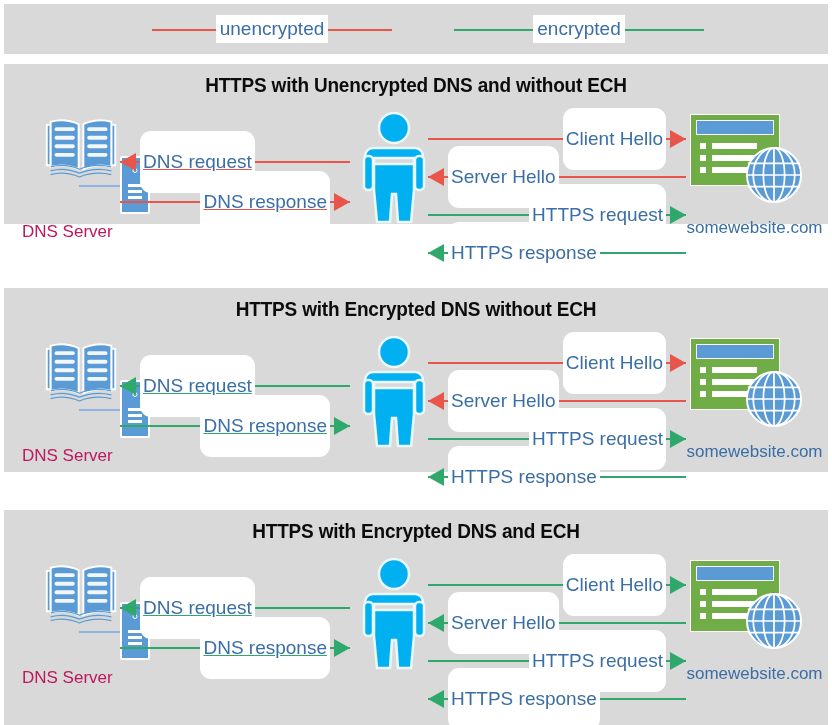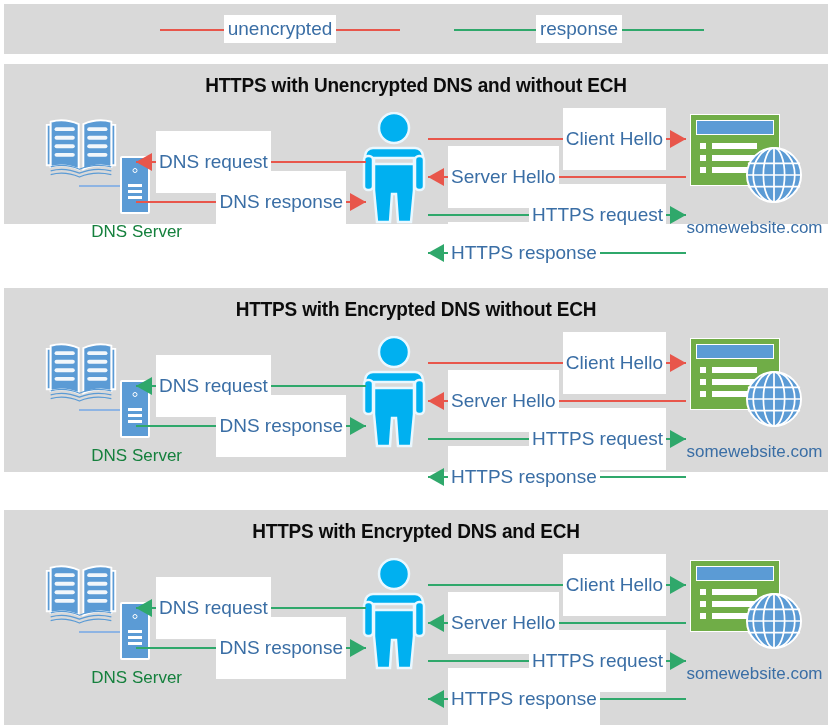--- a/index.html
+++ b/index.html
@@ -38,21 +38,21 @@
   .legend-item .legend-text {
     position: relative;
     z-index: 2;
     background: #ffffff;
     color: #3a6ea5;
     font-size: 19px;
     line-height: 26px;
     padding: 1px 4px;
     white-space: nowrap;
   }
-  #legend-unencrypted { left: 156px; width: 240px; }
+  #legend-unencrypted { left: 148px; width: 240px; }
   #legend-encrypted   { left: 450px; width: 250px; }
 
   
   .panel {
     position: absolute;
     left: 4px;
     width: 824px;
     background: #d9d9d9;
   }
   #panel-0 { top: 64px;  height: 160px; }
@@ -94,22 +94,22 @@
   .server-lines { position: absolute; left: 6px; right: 6px; top: 26px; }
   .server-lines i {
     display: block; height: 3px; background: #ffffff; margin-bottom: 3px;
   }
   .dns-connector {
     position: absolute; left: 45px; top: 71px;
     width: 44px; height: 2px; background: #8eb4e3;
   }
   .dns-label {
     position: absolute; left: -12px; top: 108px;
-    width: 160px; text-align: right;
-    color: #15803d; font-size: 17px;
+    width: 160px; text-align: left;
+    color: #be185d; font-size: 17px;
   }
 
   
   .person { left: 355px; top: 48px; width: 70px; height: 112px; }
 
   
   .site-group { left: 678px; top: 50px; width: 145px; height: 130px; }
   .browser-win {
     position: absolute; left: 8px; top: 0;
     width: 90px; height: 72px;
@@ -156,42 +156,43 @@
   .flow .flabel {
     position: relative;
     z-index: 3;
     background: #ffffff;
     color: #3a6ea5;
     font-size: 19px;
     line-height: 26px;
     padding: 18px 3px;
     white-space: nowrap;
     margin: 0 auto;
+    border-radius: 11px;
   }
   .flow.dir-right .flabel { margin-right: 20px; }
   .flow.dir-left  .flabel { margin-left: 20px; }
 
   
-  .flow.left-col  { left: 132px; width: 230px; }
+  .flow.left-col  { left: 116px; width: 230px; text-decoration: underline; }
   
   .flow.right-col { left: 424px; width: 258px; }
 </style>
 </head>
 <body>
 
 <div id="page">
 
   <div class="legend-strip">
     <div class="legend-item" id="legend-unencrypted">
       <div class="legend-line" style="background: rgb(232, 86, 75);"></div>
       <span class="legend-text">unencrypted</span>
     </div>
     <div class="legend-item" id="legend-encrypted">
       <div class="legend-line" style="background: rgb(47, 168, 107);"></div>
-      <span class="legend-text">response</span>
+      <span class="legend-text">encrypted</span>
     </div>
   </div>
 
   <div class="panel" id="panel-0">
       <div class="panel-title">HTTPS with Unencrypted DNS and without ECH</div>
       <div class="node dns-group">
         <div class="book"><svg viewBox="0 0 100 90" width="78" height="70">
     <g stroke="#ffffff" stroke-width="2.5" fill="#5b9bd5">
       <path d="M6,14 h5 v52 h-5 z"></path>
       <path d="M89,14 h5 v52 h-5 z"></path>

